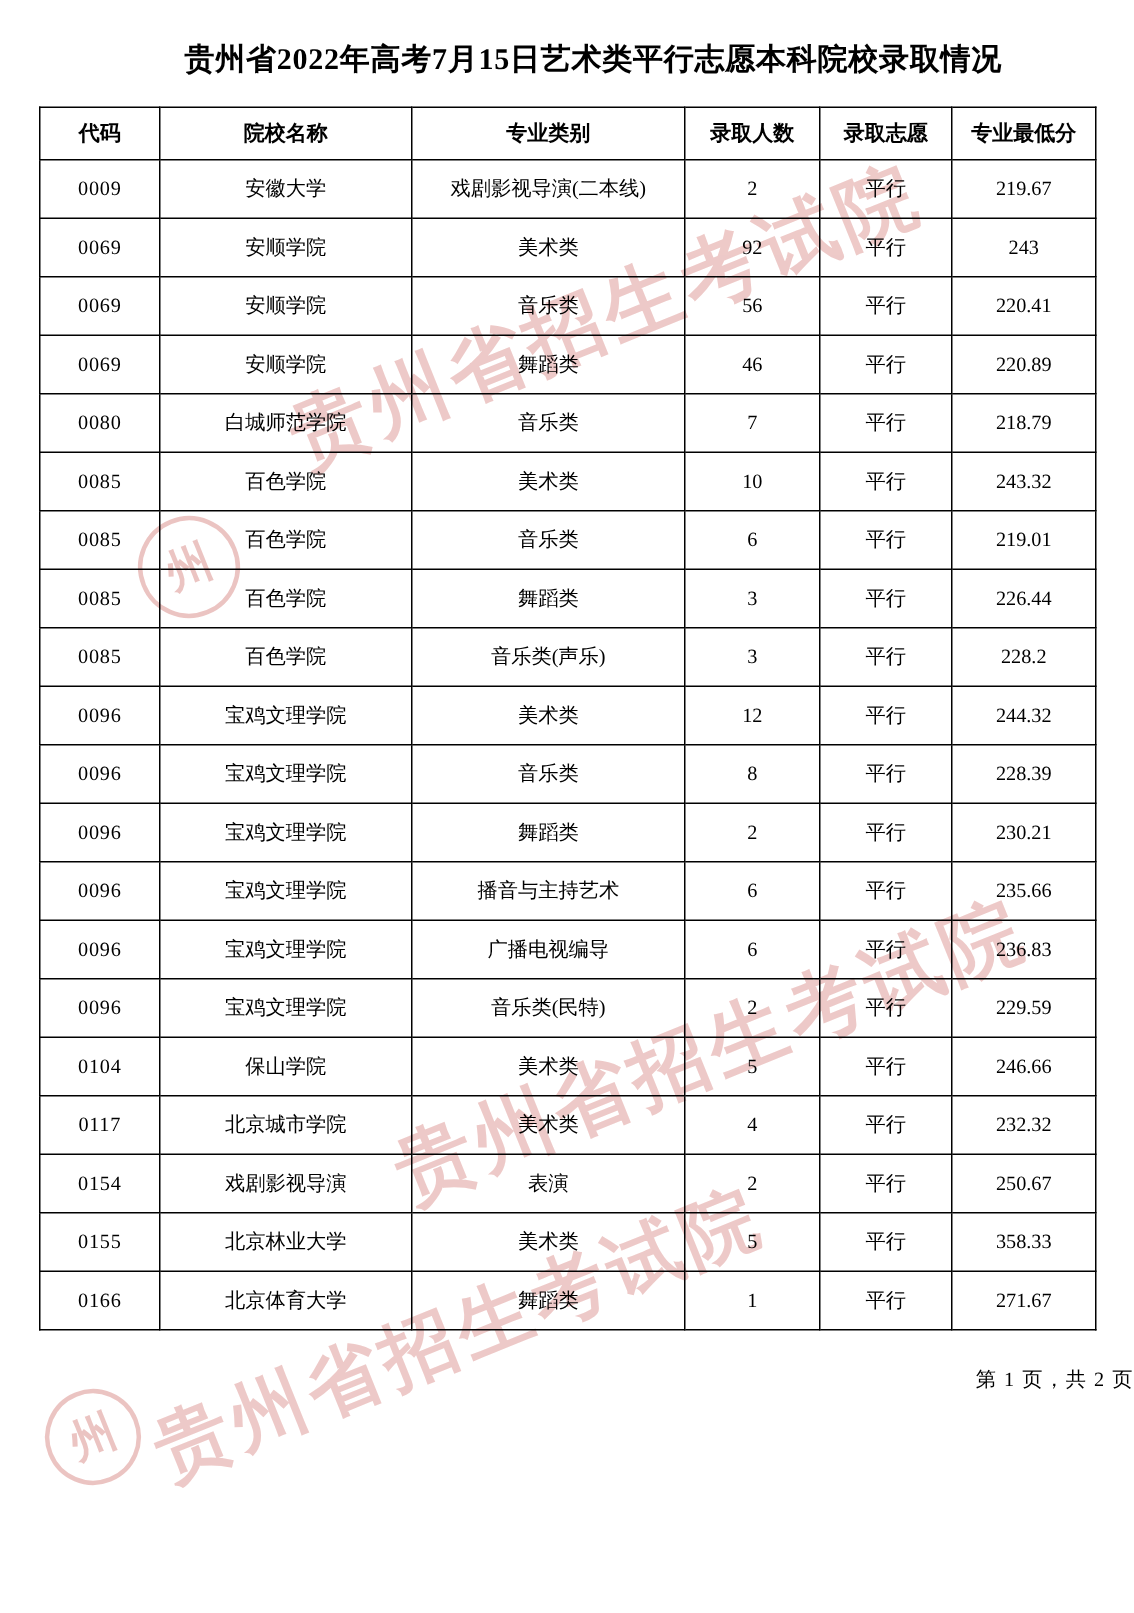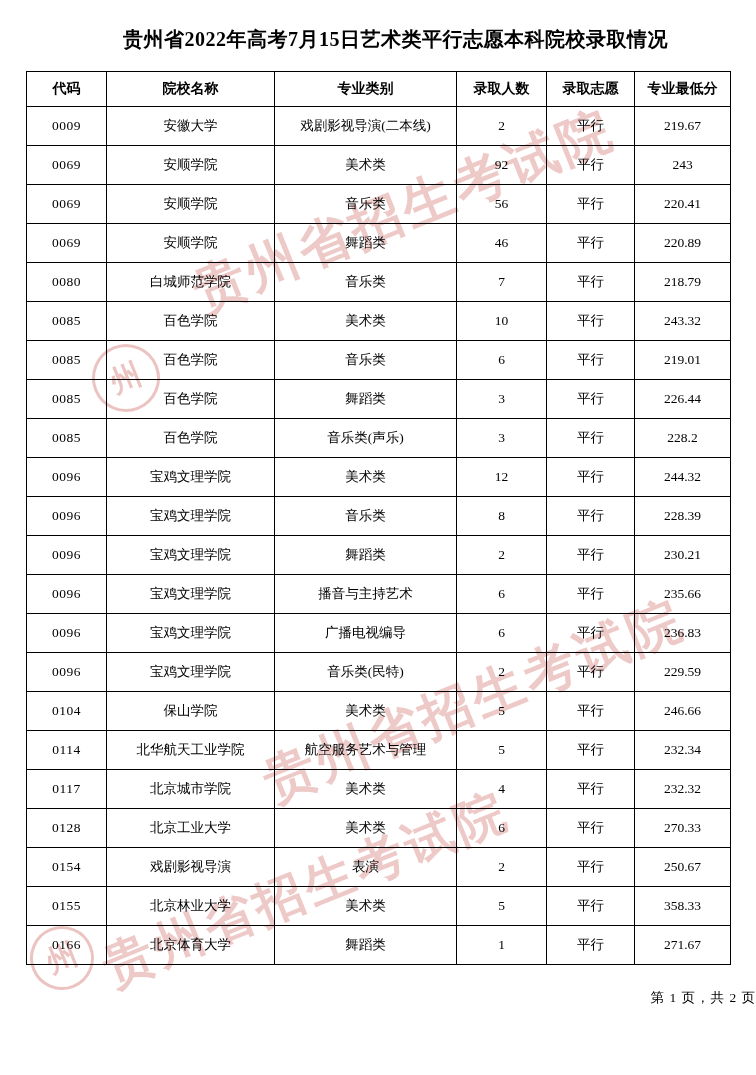--- a/index.html
+++ b/index.html
@@ -302,42 +302,26 @@
           </tr>
           <tr>
             <td class="code">0104</td>
             <td>保山学院</td>
             <td>美术类</td>
             <td class="num">5</td>
             <td>平行</td>
             <td class="score">246.66</td>
           </tr>
           <tr>
-            <td class="code">0114</td>
-            <td>北华航天工业学院</td>
-            <td>航空服务艺术与管理</td>
-            <td class="num">5</td>
-            <td>平行</td>
-            <td class="score">232.34</td>
-          </tr>
-          <tr>
             <td class="code">0117</td>
             <td>北京城市学院</td>
             <td>美术类</td>
             <td class="num">4</td>
             <td>平行</td>
             <td class="score">232.32</td>
-          </tr>
-          <tr>
-            <td class="code">0128</td>
-            <td>北京工业大学</td>
-            <td>美术类</td>
-            <td class="num">6</td>
-            <td>平行</td>
-            <td class="score">270.33</td>
           </tr>
           <tr>
             <td class="code">0154</td>
             <td>戏剧影视导演</td>
             <td>表演</td>
             <td class="num">2</td>
             <td>平行</td>
             <td class="score">250.67</td>
           </tr>
           <tr>

